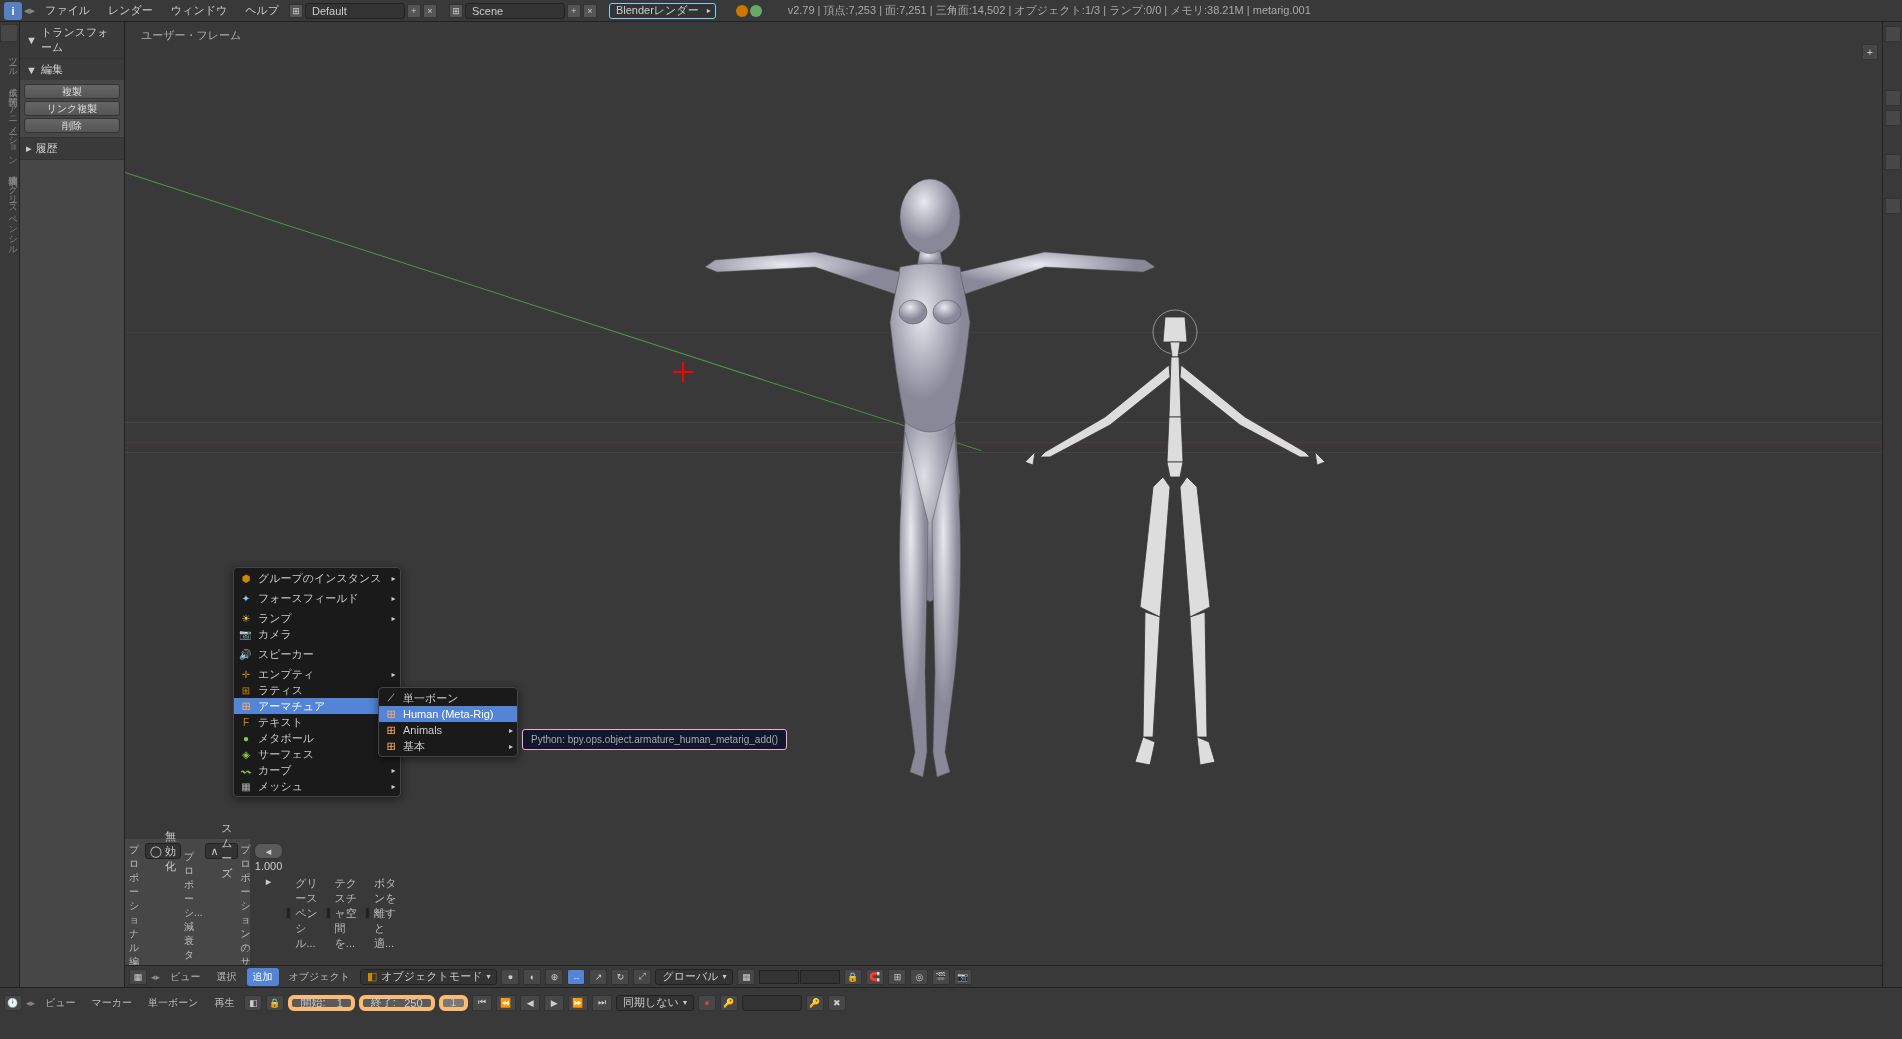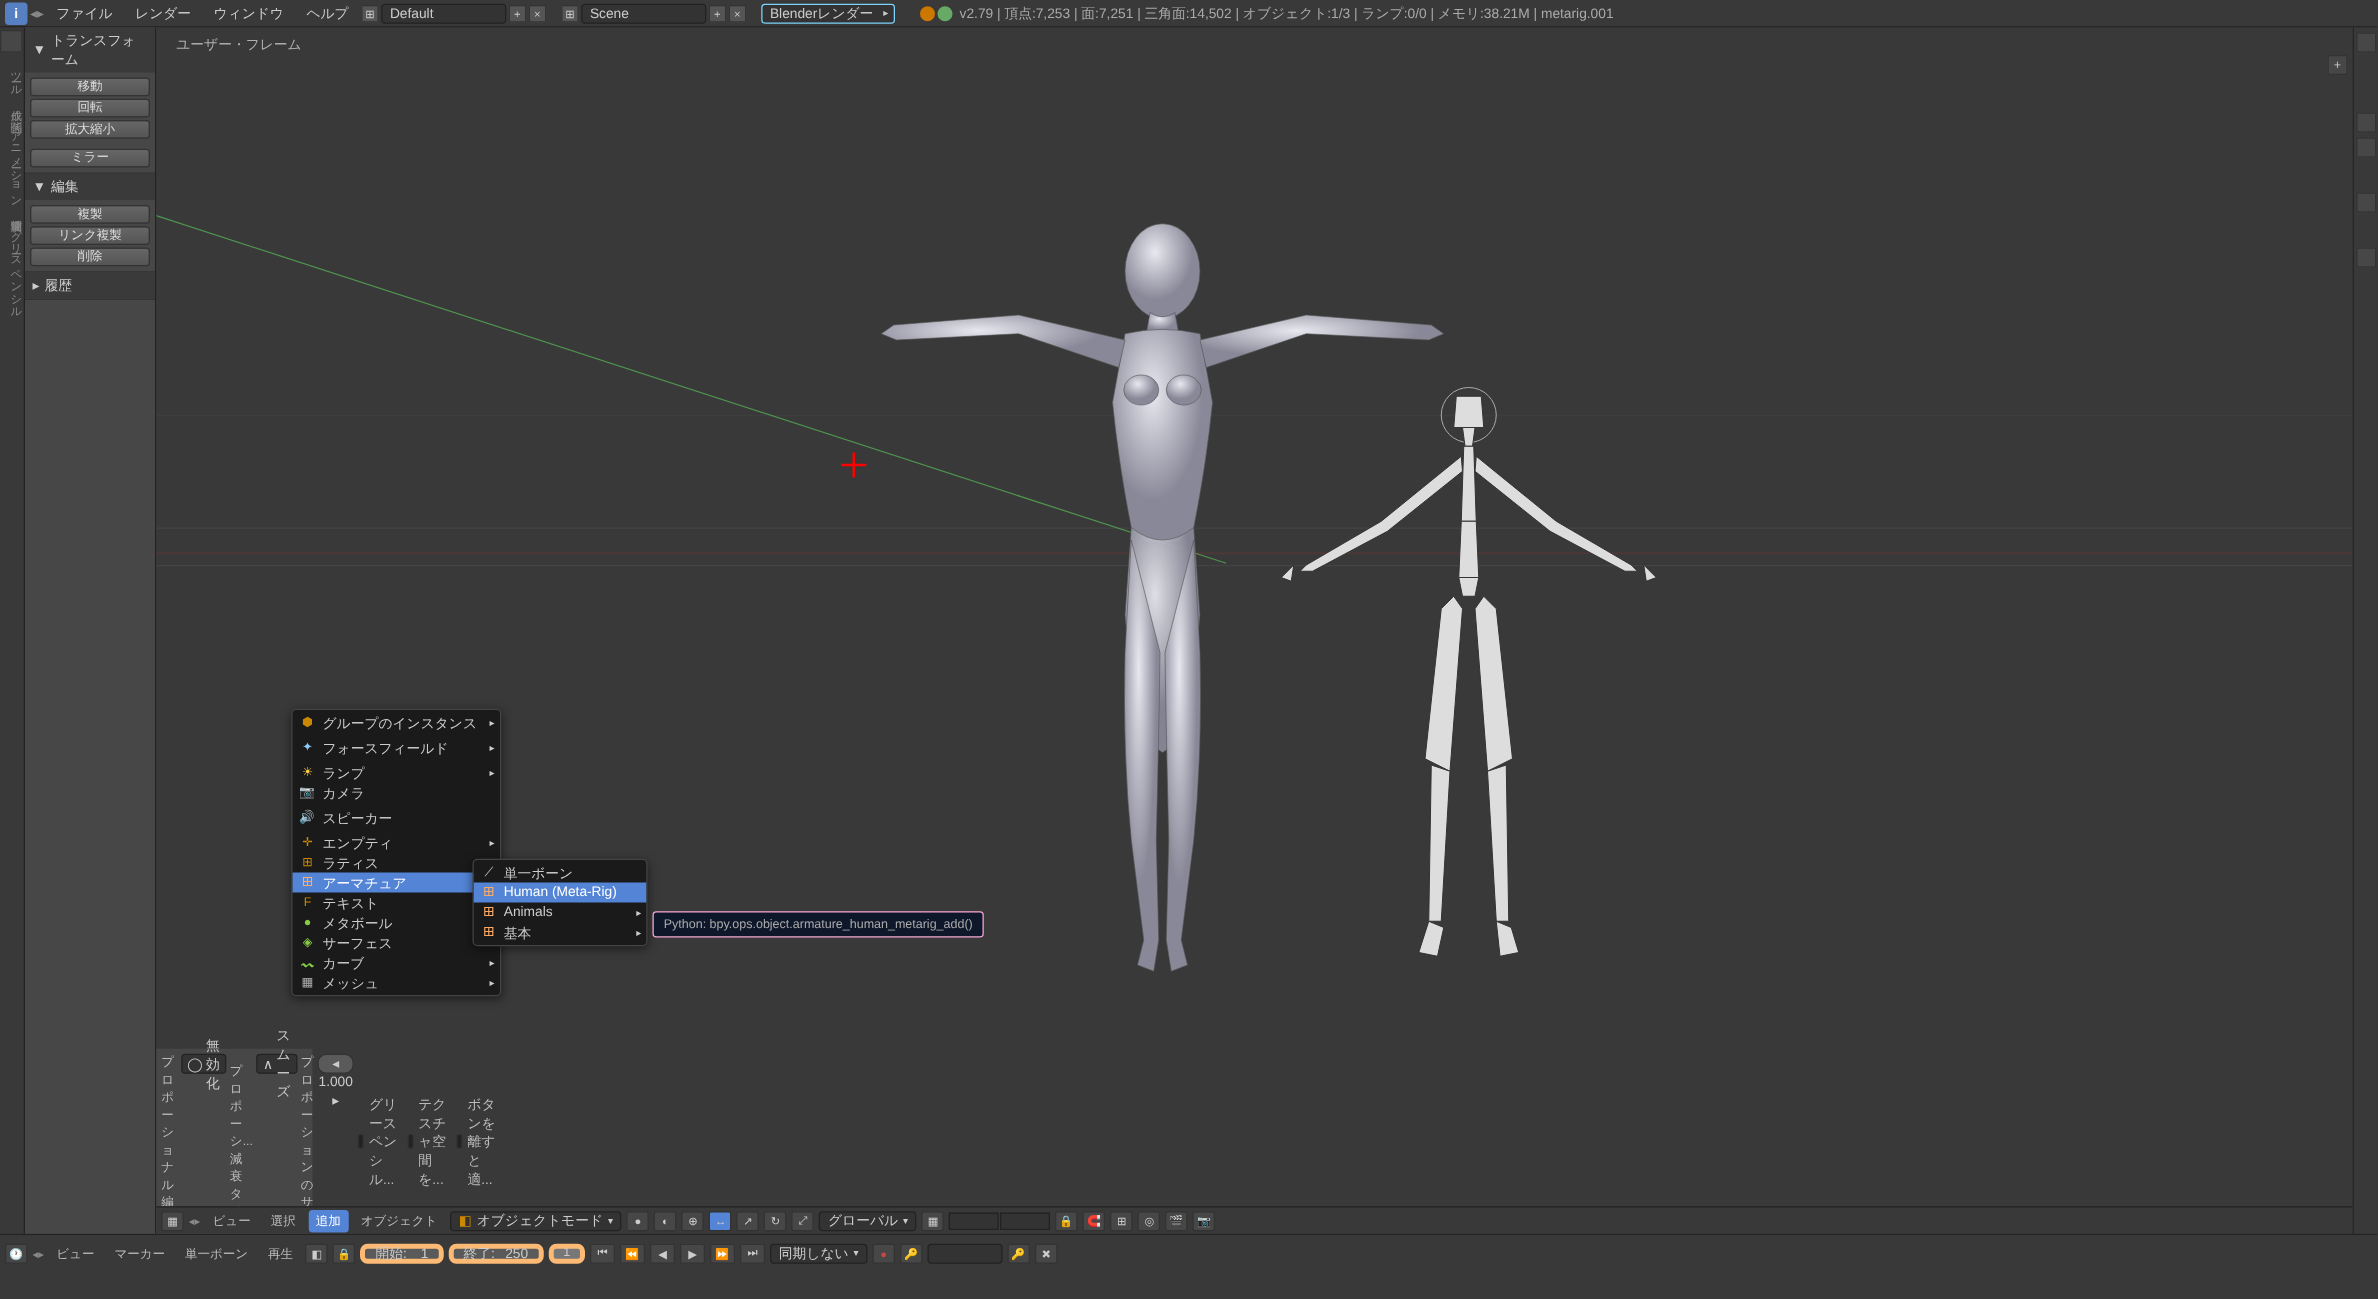--- a/index.html
+++ b/index.html
@@ -6,21 +6,21 @@
 body{width:1902px;height:1039px;background:#393939;color:#ccc;overflow:hidden;position:relative}
 .top-menu{height:22px;background:#393939;border-bottom:1px solid #222;display:flex;align-items:center;padding:0 4px;gap:2px}
 .info-icon{width:18px;height:18px;background:#5680c2;border-radius:3px;display:flex;align-items:center;justify-content:center;color:#fff;font-weight:bold}
 .menu-item{padding:2px 8px;color:#ccc;cursor:pointer}
 .hdr-btn{width:14px;height:14px;background:#555;border:1px solid #333;font-size:9px;display:flex;align-items:center;justify-content:center}
 .hdr-field{height:16px;background:#333;border:1px solid #222;padding:0 6px;display:flex;align-items:center;border-radius:3px}
 .render-sel{height:16px;background:#333;border:1px solid #7dd3fc;padding:0 16px 0 6px;border-radius:3px;display:flex;align-items:center;position:relative}
 .render-sel::after{content:"▸";position:absolute;right:4px;font-size:8px}
 .dot-g{width:12px;height:12px;border-radius:50%;background:#6a6}
 .dot-o{width:12px;height:12px;border-radius:50%;background:#c70}
-.stats{color:#aaa;margin-left:4px;font-size:11px}
+.stats{color:#aaa;margin-left:24px;font-size:11px}
 .main{display:flex;height:965px}
 .left-tool{width:20px;background:#393939;border-right:1px solid #222;display:flex;flex-direction:column;gap:1px;padding-top:2px}
 .ltb{width:18px;height:18px;background:#474747;border:1px solid #333}
 .vtxt{writing-mode:vertical-rl;font-size:9px;color:#888;margin-top:8px}
 .left-panel{width:105px;background:#474747;border-right:1px solid #222;display:flex;flex-direction:column}
 .panel-sec{border-bottom:1px solid #333}
 .panel-hdr{padding:3px 6px;background:#3a3a3a;display:flex;align-items:center;gap:4px;font-size:10px}
 .panel-body{padding:4px;display:flex;flex-direction:column;gap:2px}
 .tool-btn{height:15px;background:linear-gradient(#666,#555);border:1px solid #333;border-radius:3px;text-align:center;font-size:10px;line-height:13px;color:#ddd;cursor:pointer}
 .viewport{flex:1;background:#393939;position:relative;overflow:hidden}
@@ -98,27 +98,20 @@
     <div class="vtxt">物理演算</div>
     <div class="vtxt">グリースペンシル</div>
   </div>
 
   <div class="left-panel">
     <div class="panel-sec">
       <div class="panel-hdr">
           <span>▼</span>
           <span>トランスフォーム</span>
         </div>
-      <div class="panel-body">
-        <div class="tool-btn">移動</div>
-        <div class="tool-btn">回転</div>
-        <div class="tool-btn">拡大縮小</div>
-        <div style="height:4px"></div>
-        <div class="tool-btn">ミラー</div>
-      </div>
     </div>
     <div class="panel-sec">
       <div class="panel-hdr">
           <span>▼</span>
           <span>編集</span>
         </div>
       <div class="panel-body">
         <div class="tool-btn">複製</div>
         <div class="tool-btn">リンク複製</div>
         <div class="tool-btn">削除</div>

